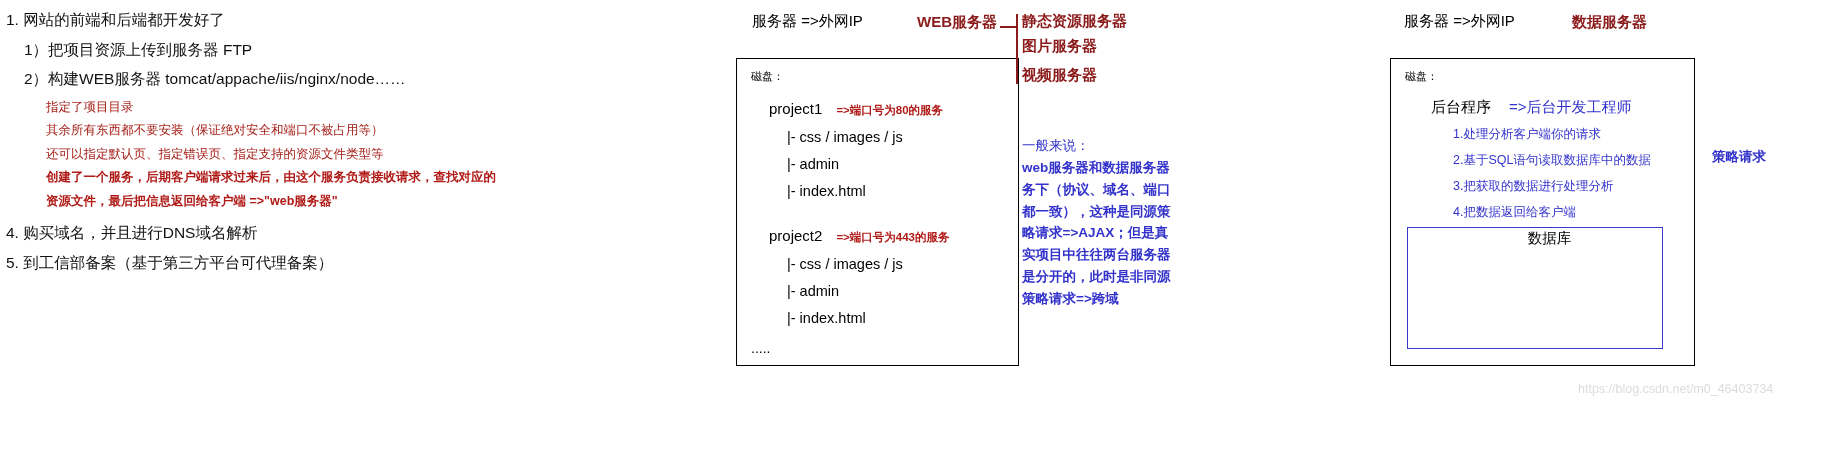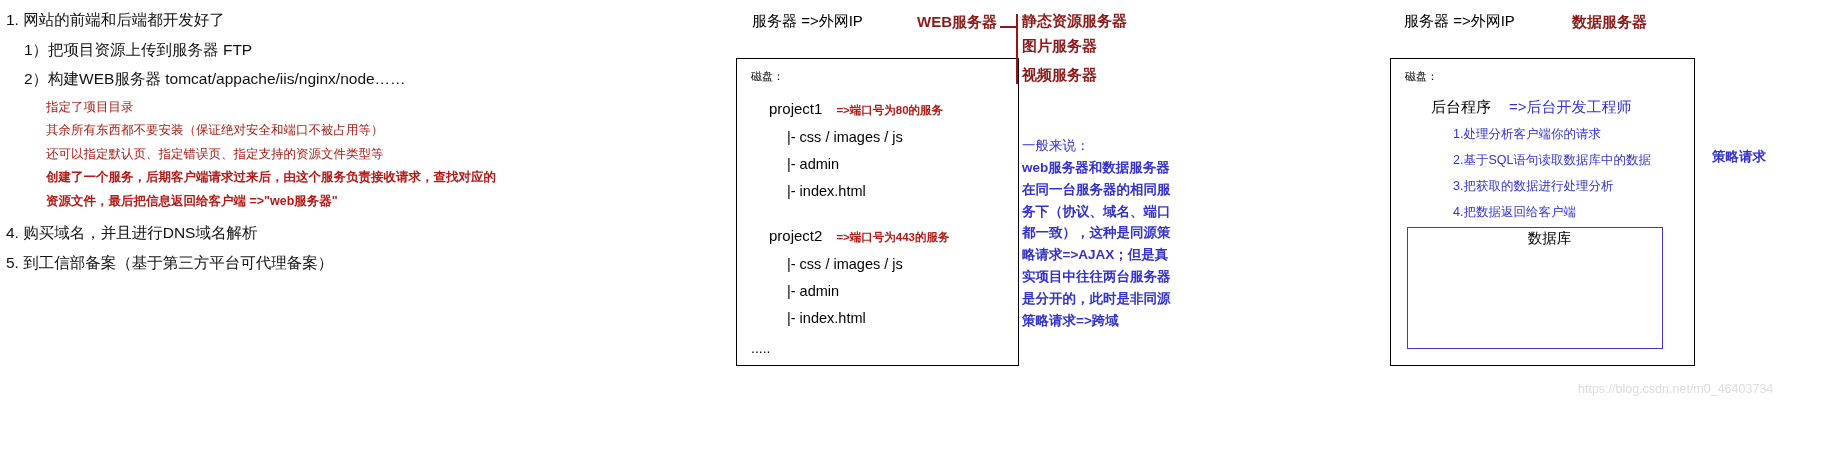--- a/index.html
+++ b/index.html
@@ -110,21 +110,20 @@
   <div class="v"></div>
     <div class="h"></div>
 </div>
 <div class="abs srv-label" style="top:12px">静态资源服务器</div>
 <div class="abs srv-label" style="top:37px">图片服务器</div>
 <div class="abs srv-label" style="top:66px">视频服务器</div>
 
 <div id="blue-note">
   <div class="ln light">一般来说：</div>
   <div class="ln">  web服务器和数据服务器</div>
-  <div class="ln">在同一台服务器的相同服</div>
   <div class="ln">务下（协议、域名、端口</div>
   <div class="ln">都一致），这种是同源策</div>
   <div class="ln">略请求=&gt;AJAX；但是真</div>
   <div class="ln">实项目中往往两台服务器</div>
   <div class="ln">是分开的，此时是非同源</div>
   <div class="ln">策略请求=&gt;跨域</div>
 </div>
 
 <div class="abs" id="data-header">服务器 =&gt;外网IP</div>
 <div class="abs" id="data-tag">数据服务器</div>

